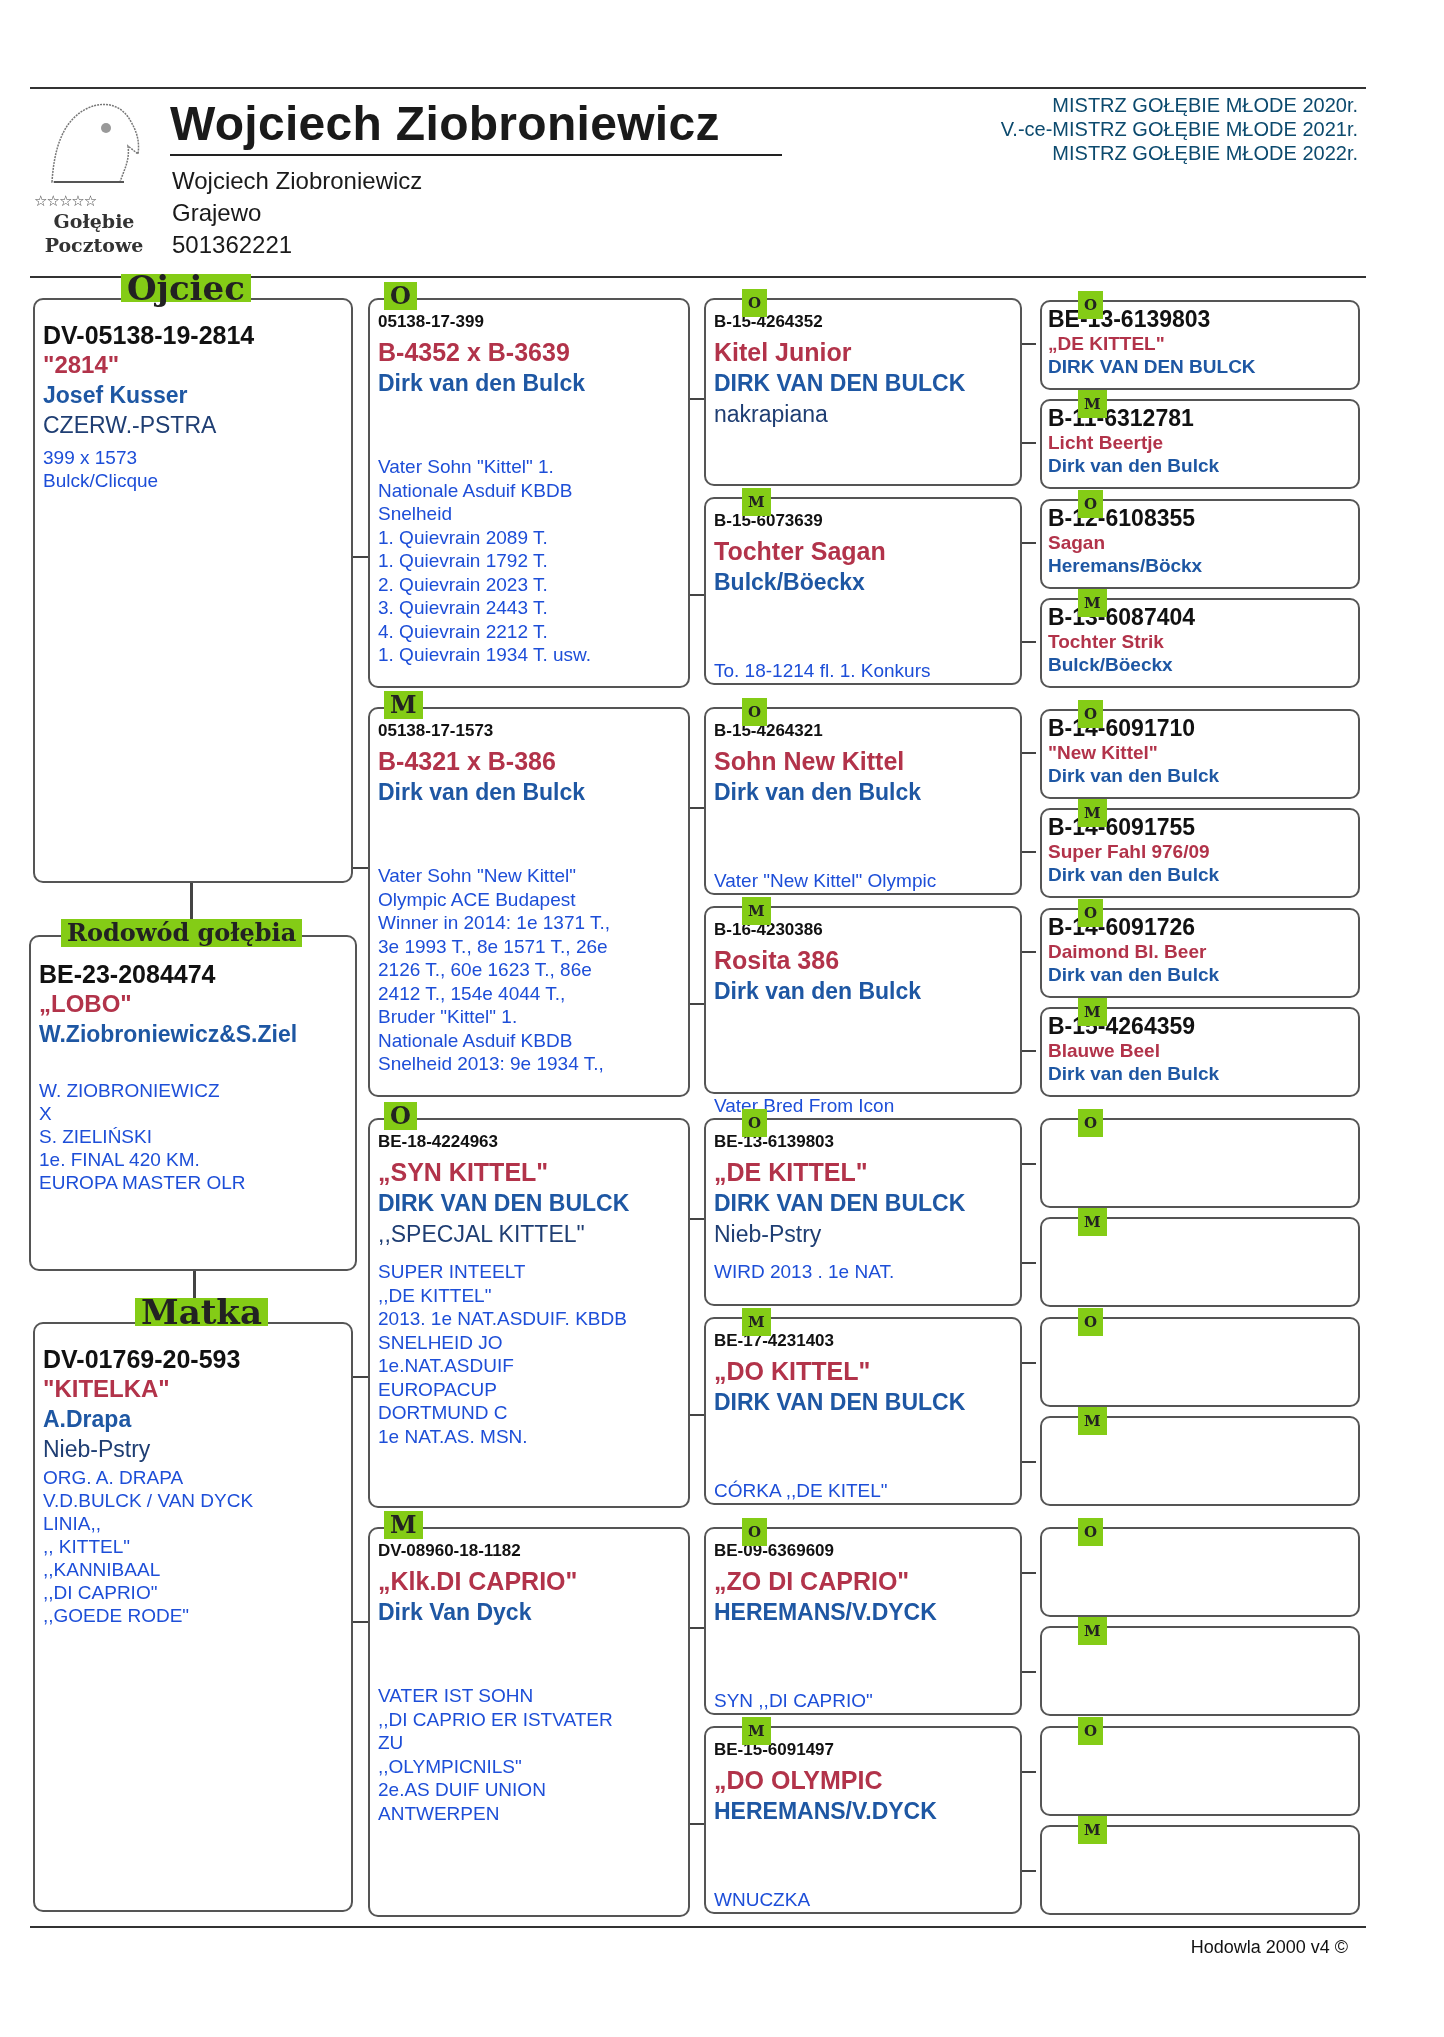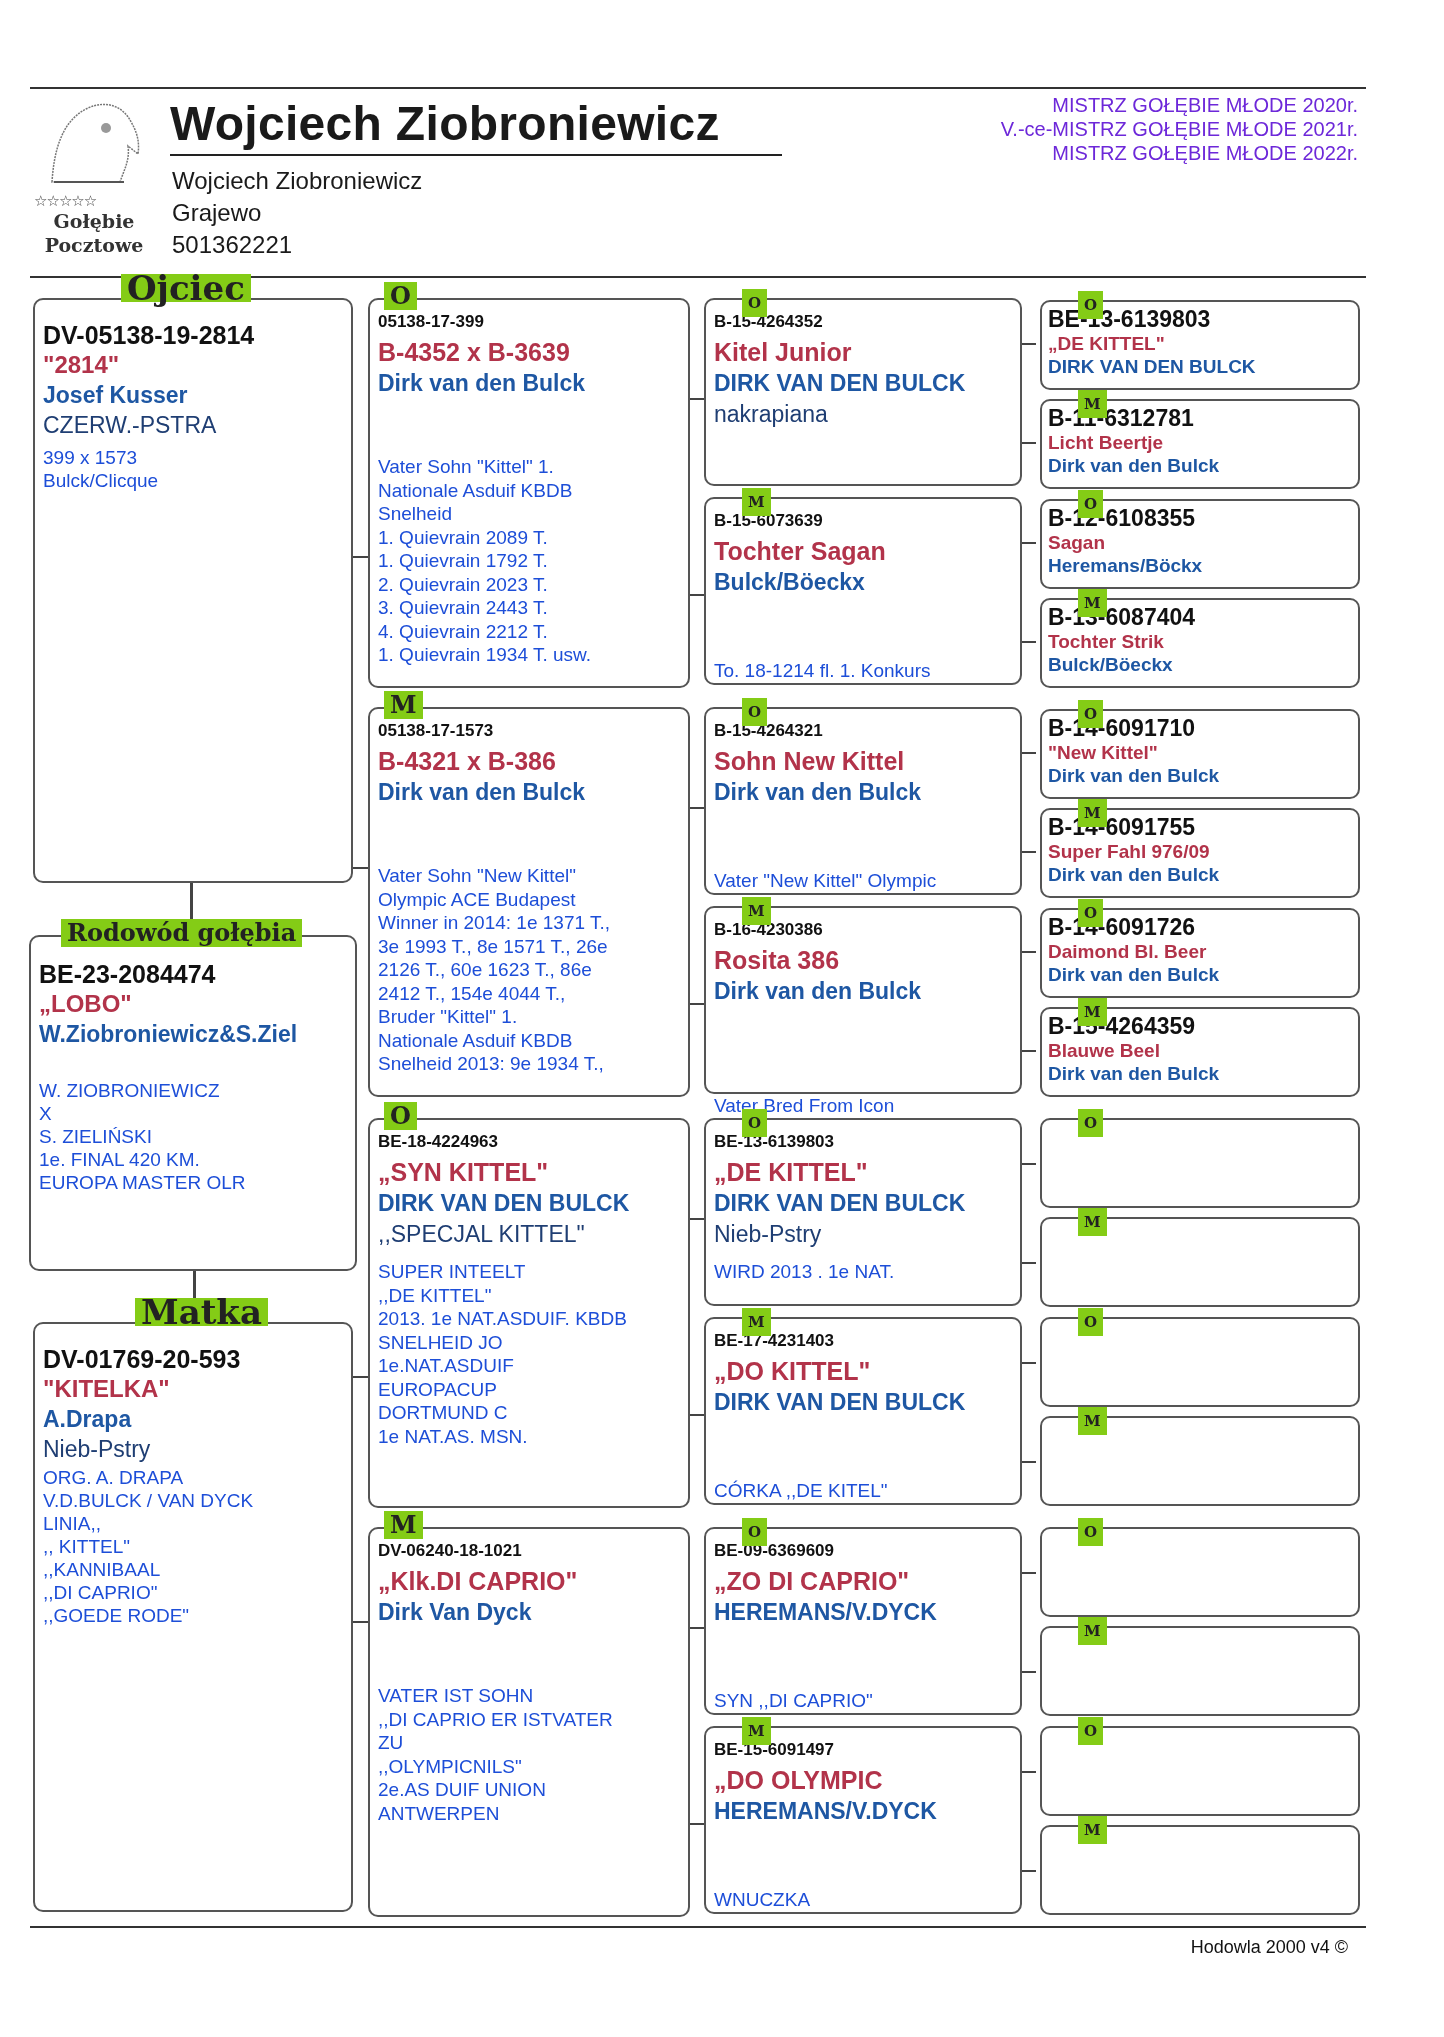--- a/index.html
+++ b/index.html
@@ -5,21 +5,21 @@
   html,body{margin:0;padding:0;background:#fff;}
   body{width:1444px;height:2037px;position:relative;overflow:hidden;font-family:"Liberation Sans",sans-serif;color:#1a1a1a;}
   .hr{position:absolute;left:30px;width:1336px;height:2px;background:#333;}
   .logo{position:absolute;left:30px;top:100px;width:128px;height:160px;}
   .logo .stars{position:absolute;left:4px;top:92px;font-size:15px;letter-spacing:-1px;color:#444;font-family:"DejaVu Sans",sans-serif;}
   .logo .t1,.logo .t2{position:absolute;left:0;width:128px;text-align:center;font-family:"DejaVu Serif",serif;font-weight:bold;font-size:19px;color:#333;}
   .logo .t1{top:110px;} .logo .t2{top:134px;}
   .h-title{position:absolute;left:170px;top:96px;font-size:48px;font-weight:bold;color:#1a1a1a;letter-spacing:0.3px;}
   .h-underline{position:absolute;left:170px;top:154px;width:612px;height:2px;background:#222;}
   .h-line{position:absolute;left:172px;font-size:24px;color:#1a1a1a;}
-  .titles{position:absolute;right:86px;top:93px;text-align:right;font-size:20px;line-height:24px;color:#6d28d9;}
+  .titles{position:absolute;right:86px;top:93px;text-align:right;font-size:20px;line-height:24px;color:#0c4a6e;}
   .box{position:absolute;border:2px solid #555;border-radius:10px;background:#fff;box-sizing:border-box;padding:6px 8px 0 8px;}
   .legend{position:absolute;top:-16px;background:#84cc16;padding:0 6px;font-family:"DejaVu Serif",serif;font-weight:bold;color:#222;line-height:28px;}
   .lg-big{font-size:34px;top:-26px;}
   .lg-med{font-size:24px;top:-18px;}
   .lg-sm{font-size:15px;top:-11px;}
   .ring{font-weight:bold;color:#111;}
   .pname{font-weight:bold;color:#b2334a;}
   .breeder{font-weight:bold;color:#1e57a3;}
   .color{color:#1f3e73;}
   .note{color:#1d4ed8;white-space:pre-line;}
@@ -158,21 +158,21 @@
 ,,DE KITTEL"
 2013. 1e NAT.ASDUIF. KBDB
 SNELHEID JO
 1e.NAT.ASDUIF
 EUROPACUP
  DORTMUND  C
 1e NAT.AS. MSN.</div>
     </div>
     <div class="box g2" style="left: 368px; top: 1527px; width: 322px; height: 390px;">
       <span class="legend lg-med" style="left: 14px;">M</span>
-      <div class="ring">DV-06240-18-1021</div>
+      <div class="ring">DV-08960-18-1182</div>
       <div class="pname">„Klk.DI CAPRIO"</div>
       <div class="breeder">Dirk Van Dyck</div>
       <div class="note" style="position: absolute; left: 8px; top: 155px;">VATER IST SOHN
 ,,DI CAPRIO ER ISTVATER
 ZU
 ,,OLYMPICNILS"
 2e.AS DUIF UNION
 ANTWERPEN</div>
     </div>
   </div>

